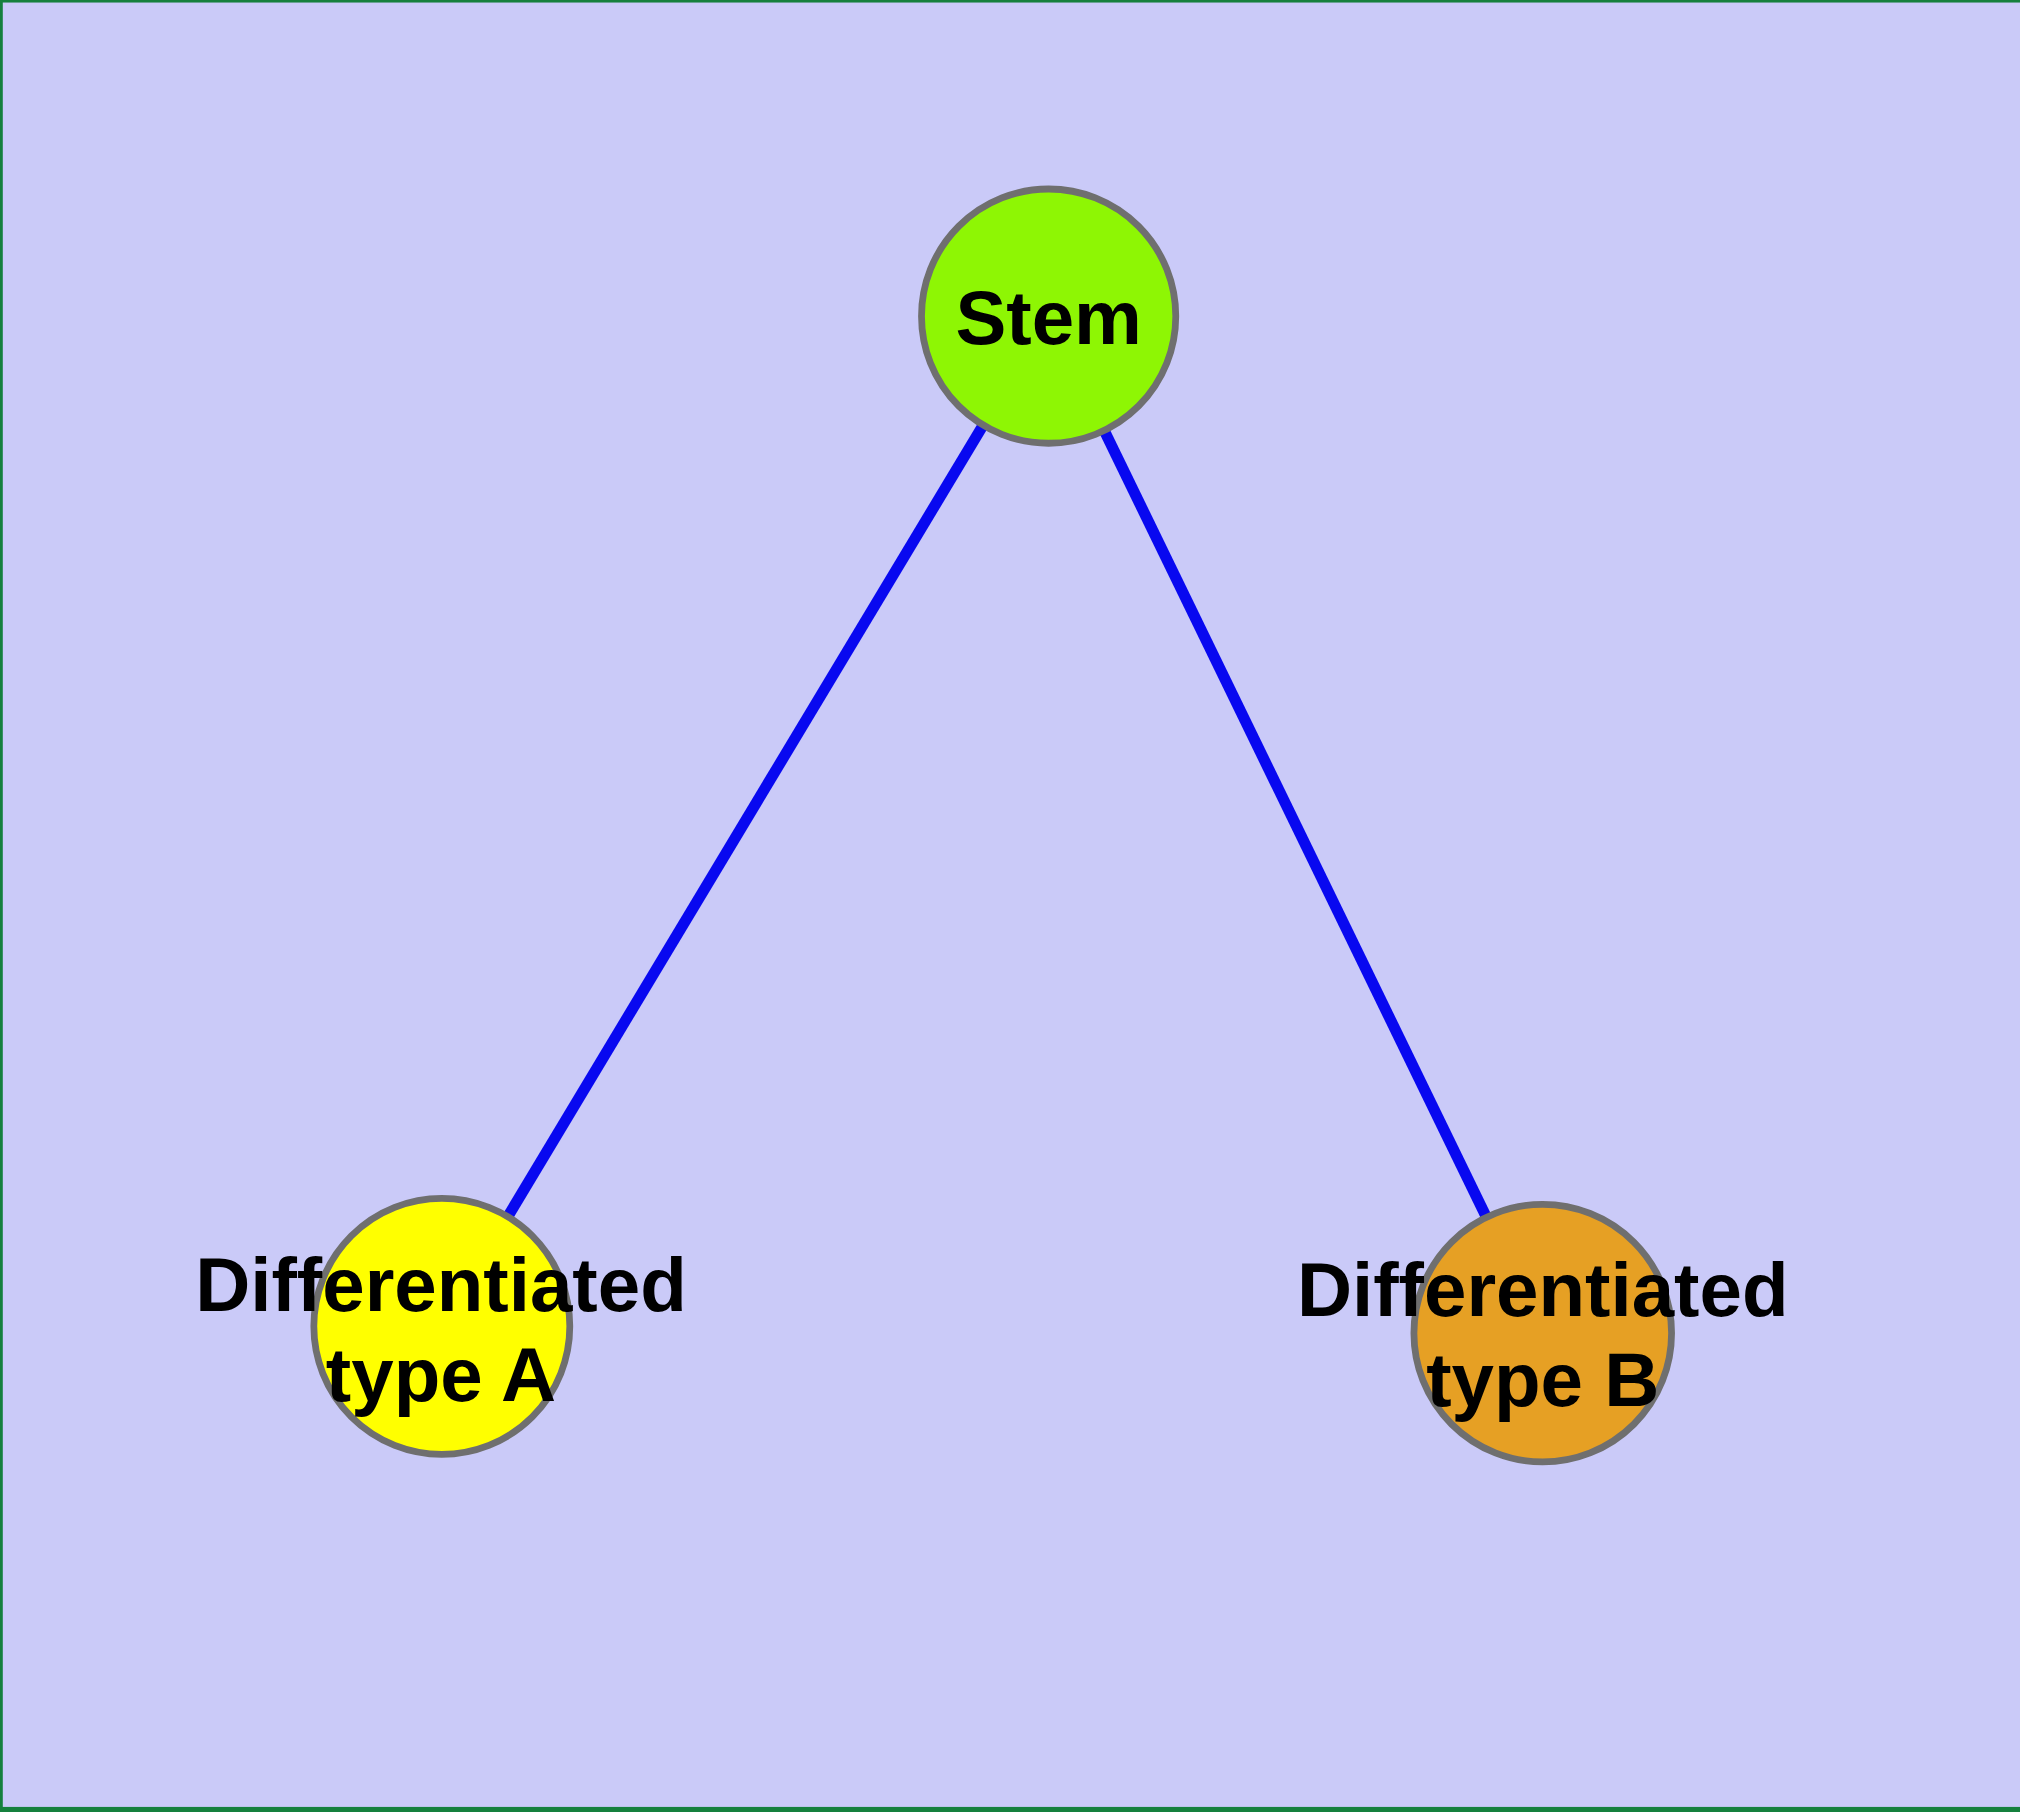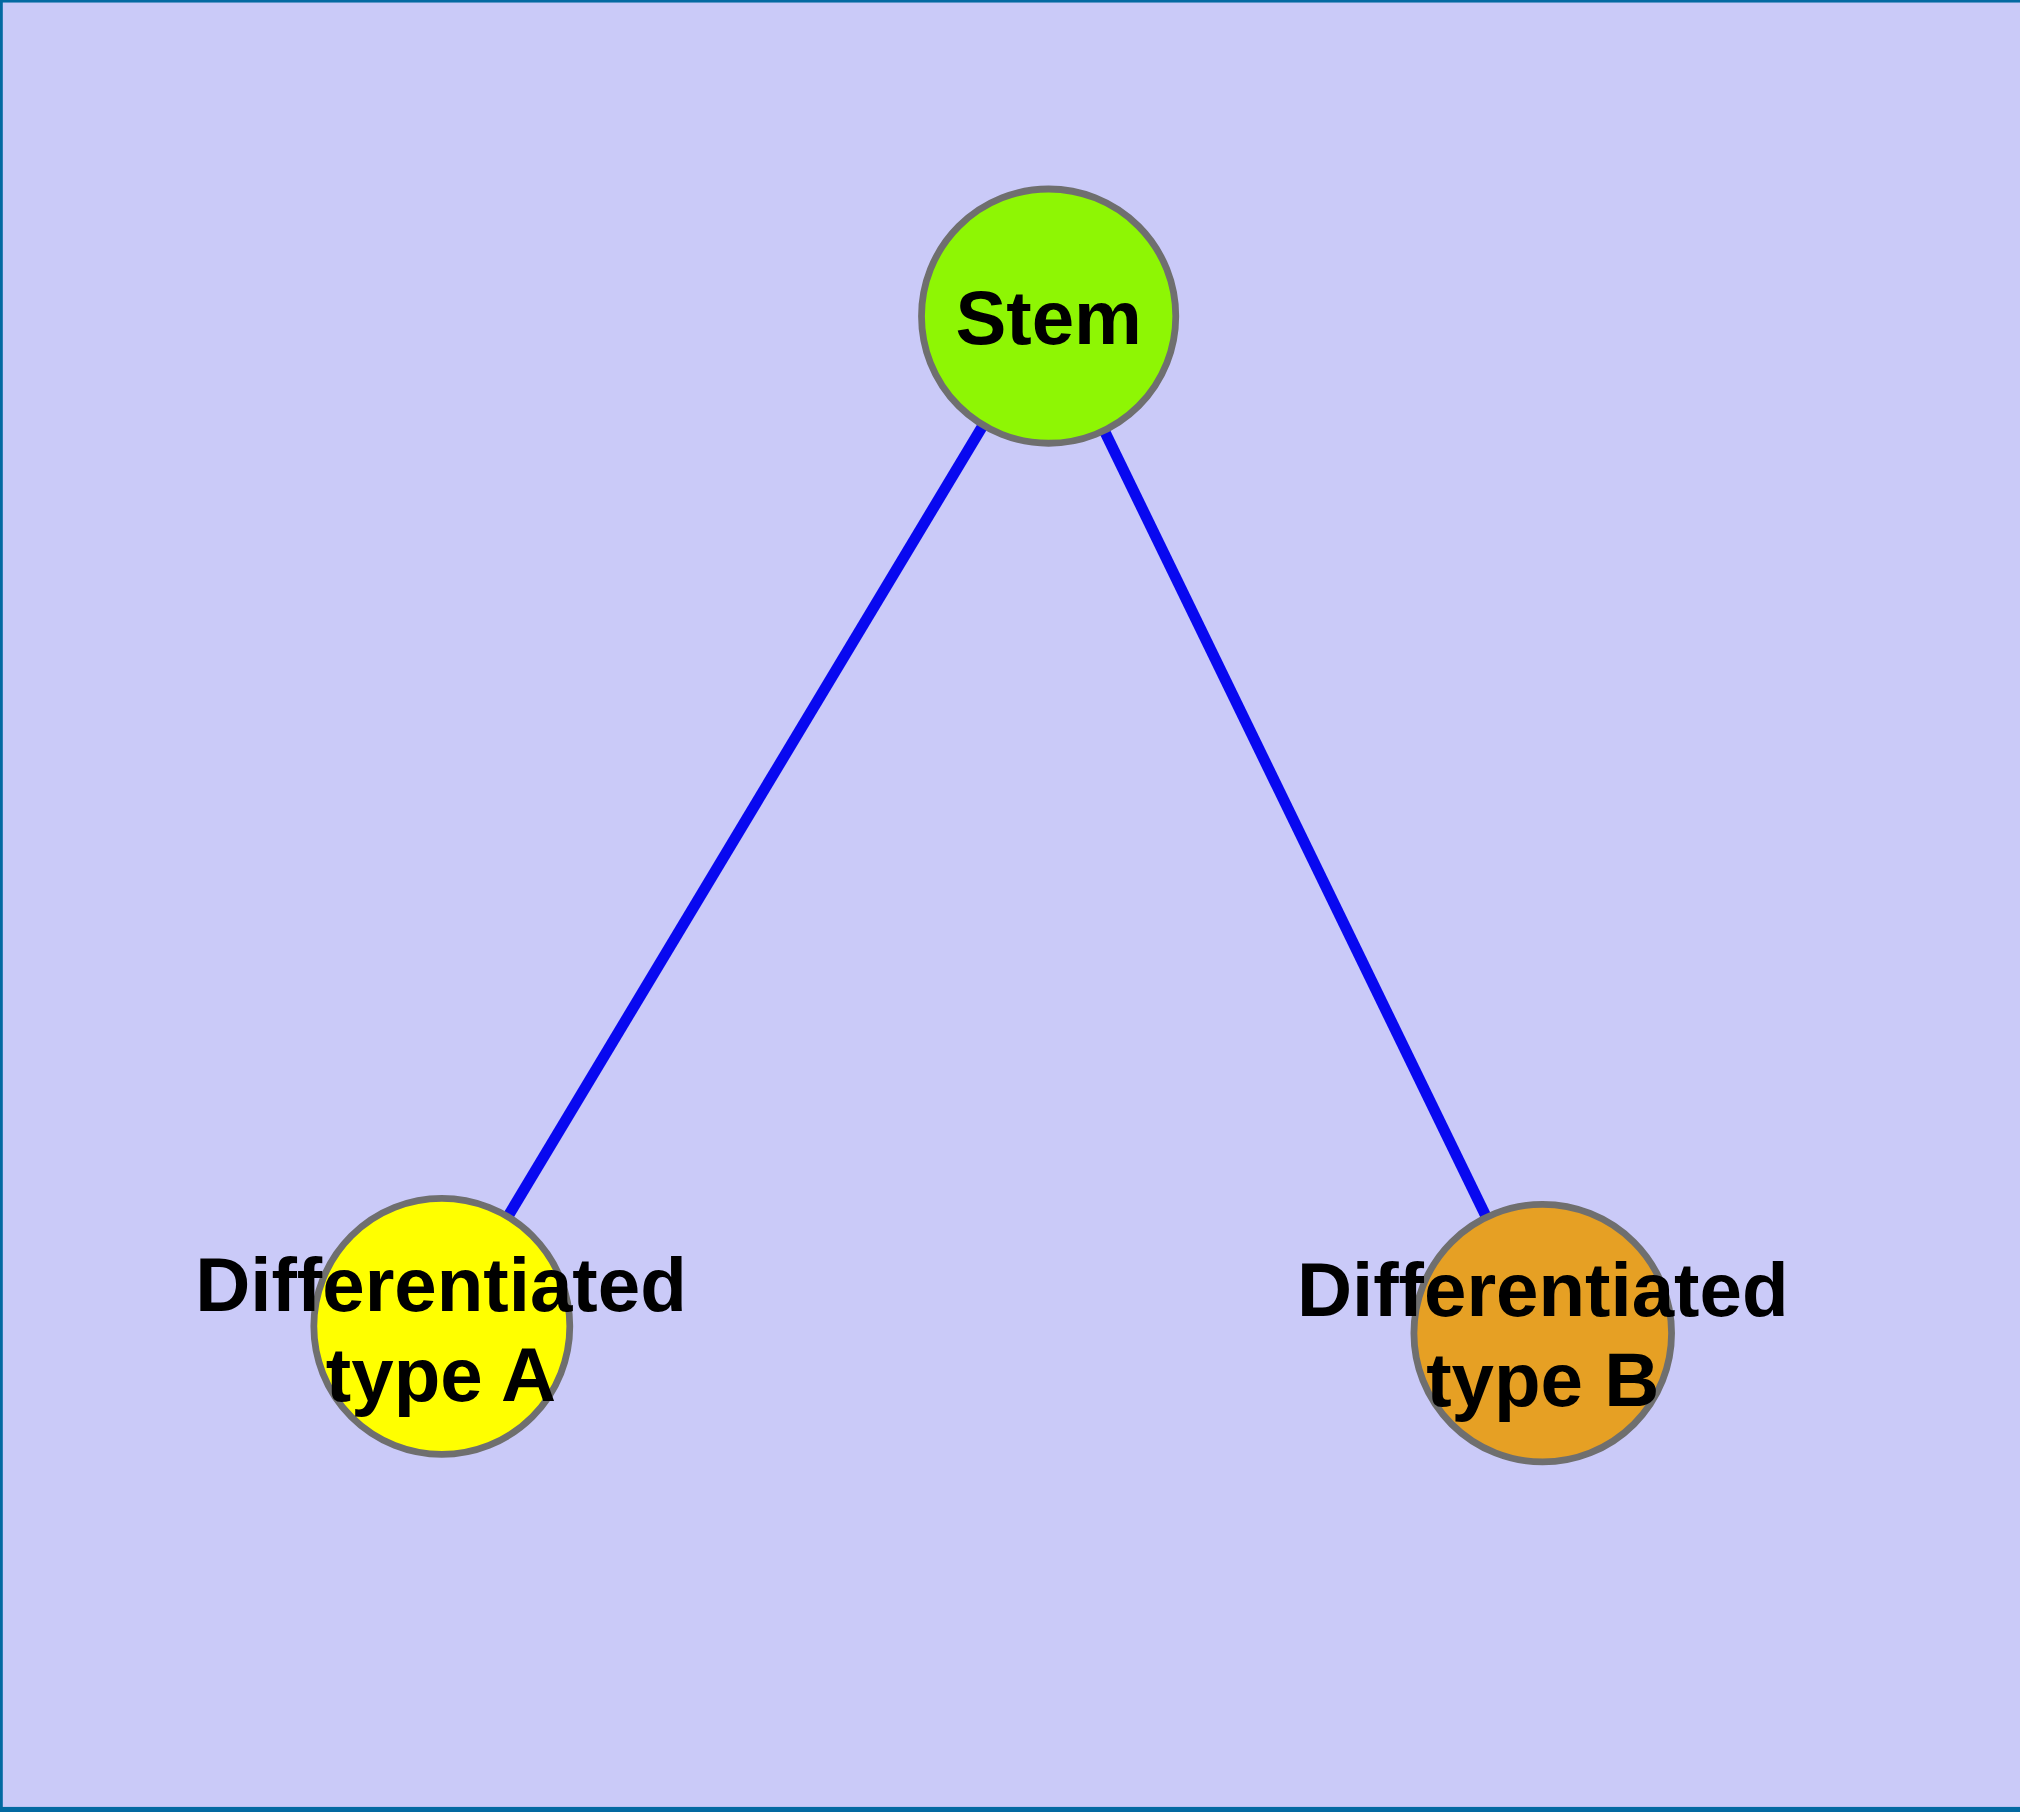--- a/index.html
+++ b/index.html
@@ -4,21 +4,21 @@
 <style>
   html, body {
     margin: 0;
     padding: 0;
     background: #ffffff;
   }
   .stage {
     position: relative;
     width: 2021px;
     height: 1812px;
-    background: #0369a1;
+    background: #15803d;
     overflow: hidden;
   }
   svg { display: block; }
   .edge {
     stroke-width: 13px;
     stroke-linecap: butt;
   }
   .node {
     stroke: #6F6F6F;
     stroke-width: 8px;

